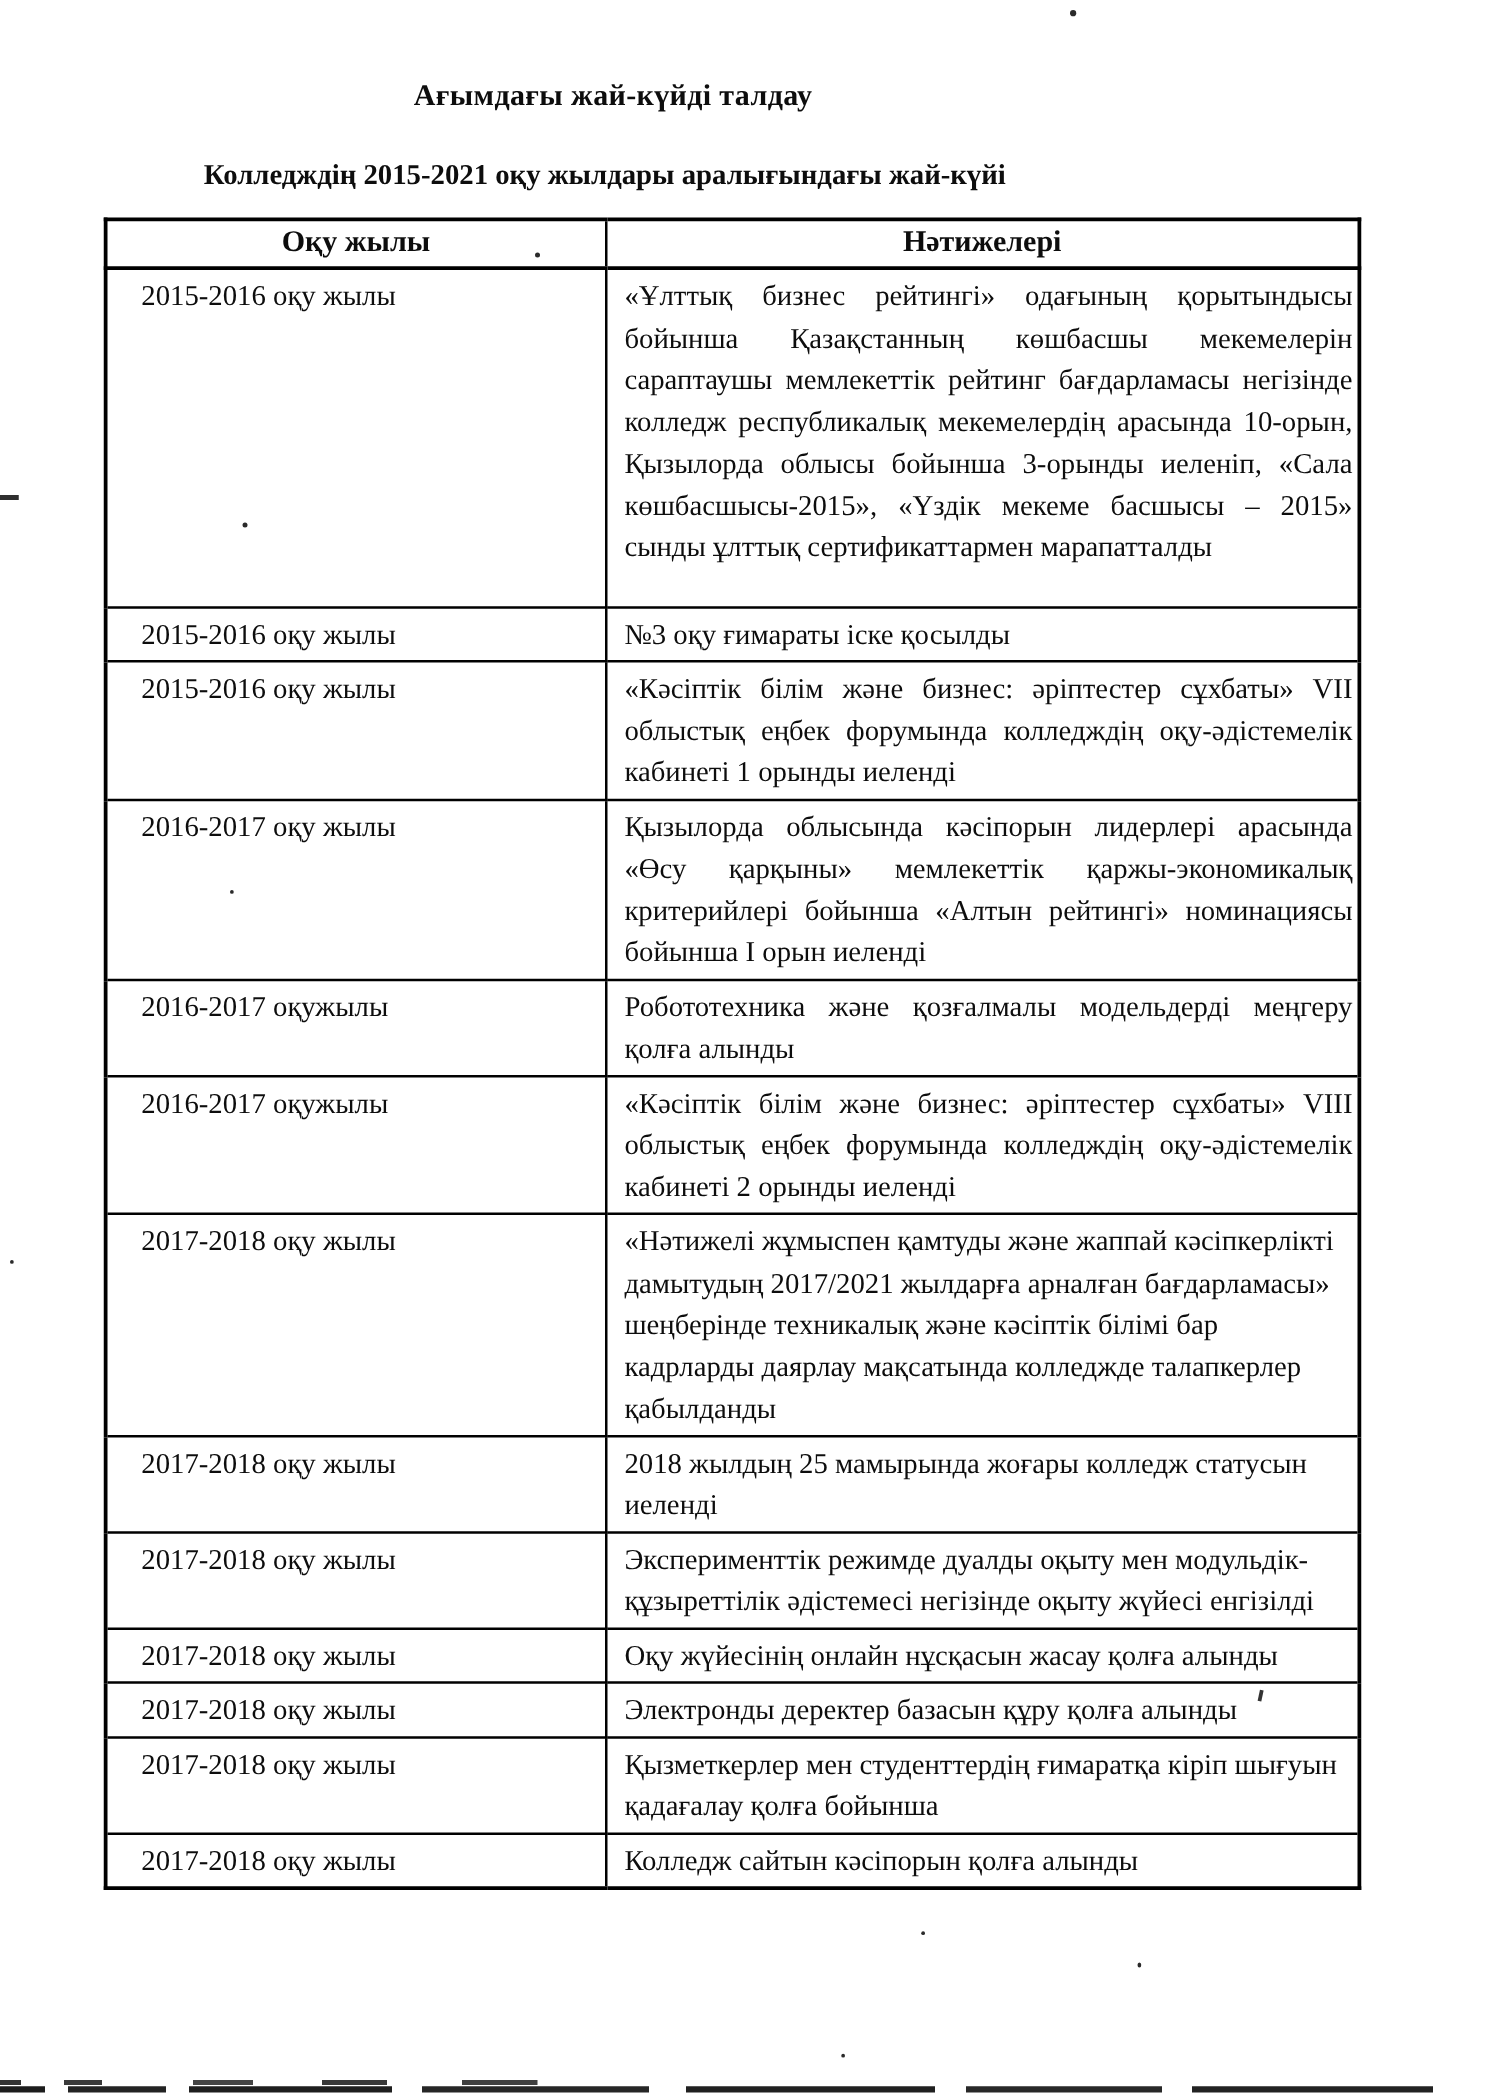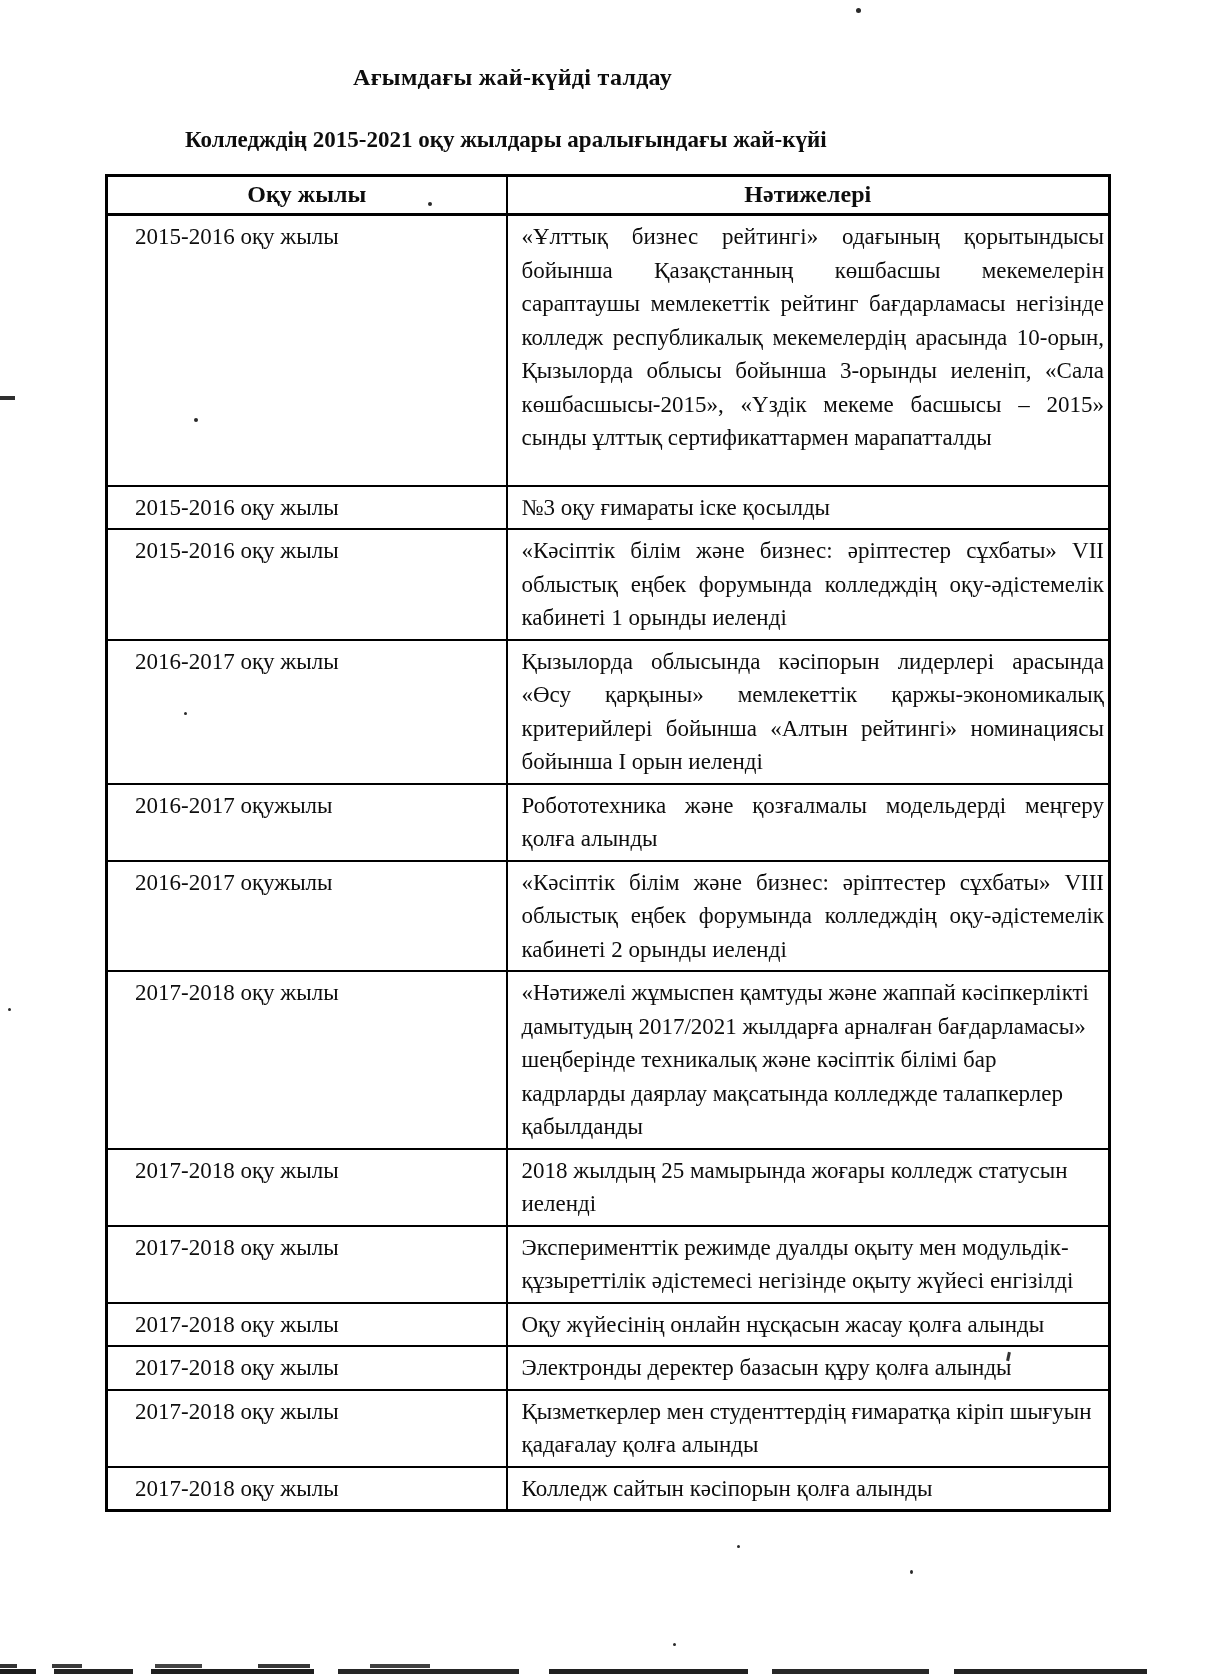--- a/index.html
+++ b/index.html
@@ -13,21 +13,21 @@
     position: relative;
     overflow: hidden;
     font-family: "Liberation Serif", serif;
     color: #0d0d0d;
   }
   .page {
     position: absolute;
     inset: 0;
   }
   .content {
-    margin-left: 105px;
+    margin-left: 83px;
     width: 815px;
   }
   .doc-title {
     margin: 64px 0 0 0;
     font-size: 24px;
     font-weight: bold;
     text-align: center;
     letter-spacing: 0.3px;
   }
   .doc-subtitle {
@@ -201,21 +201,21 @@
     <td class="result-cell align-left">Оқу жүйесінің онлайн нұсқасын жасау қолға алынды</td>
   </tr>
 
   <tr>
     <td class="year-cell">2017-2018 оқу жылы</td>
     <td class="result-cell align-left">Электронды деректер базасын құру қолға алынды</td>
   </tr>
 
   <tr>
     <td class="year-cell">2017-2018 оқу жылы</td>
-    <td class="result-cell align-left">Қызметкерлер мен студенттердің ғимаратқа кіріп шығуын қадағалау қолға алынды</td>
+    <td class="result-cell align-left">Қызметкерлер мен студенттердің ғимаратқа кіріп шығуын қадағалау қолға бойынша</td>
   </tr>
 
   <tr>
     <td class="year-cell">2017-2018 оқу жылы</td>
     <td class="result-cell align-left">Колледж сайтын кәсіпорын қолға алынды</td>
   </tr>
 
 </tbody>
     </table>
   </div>

